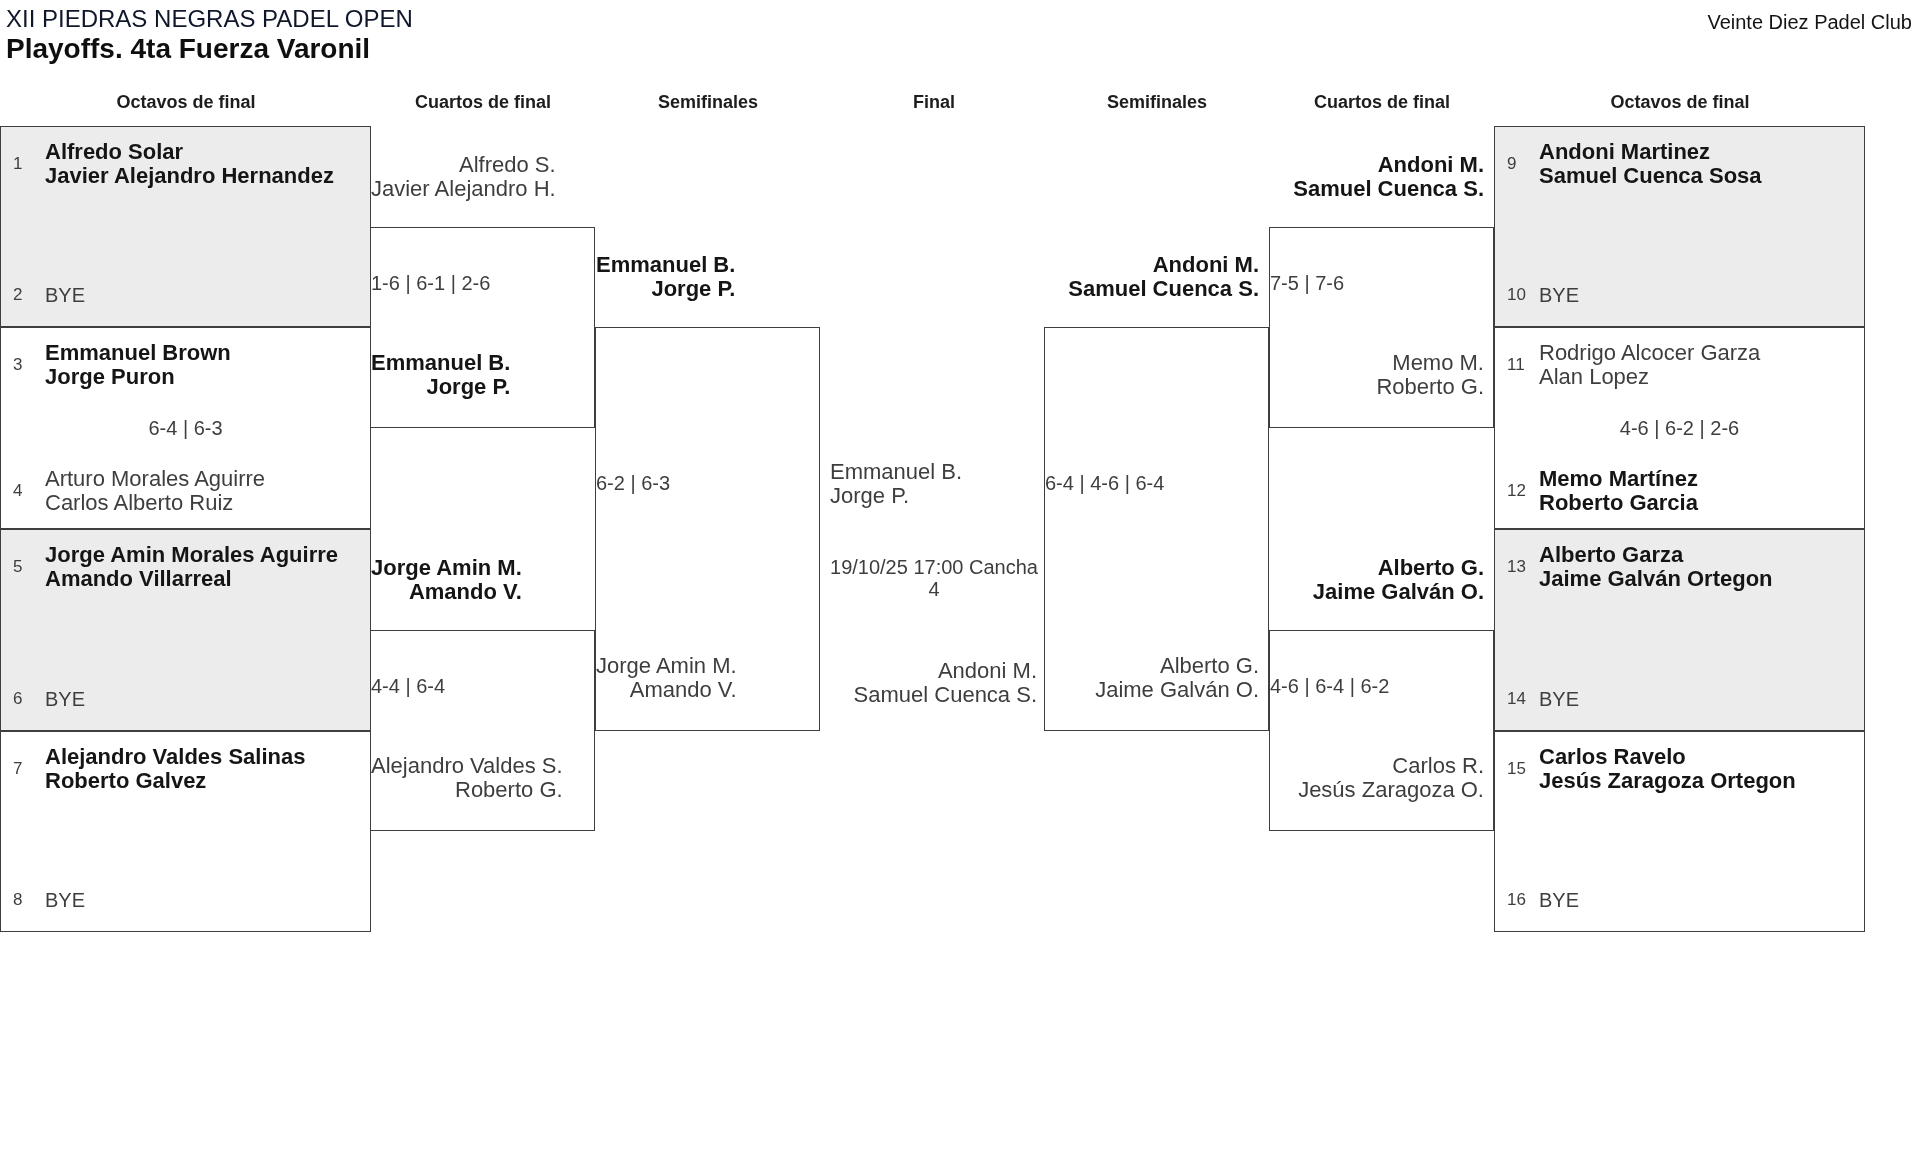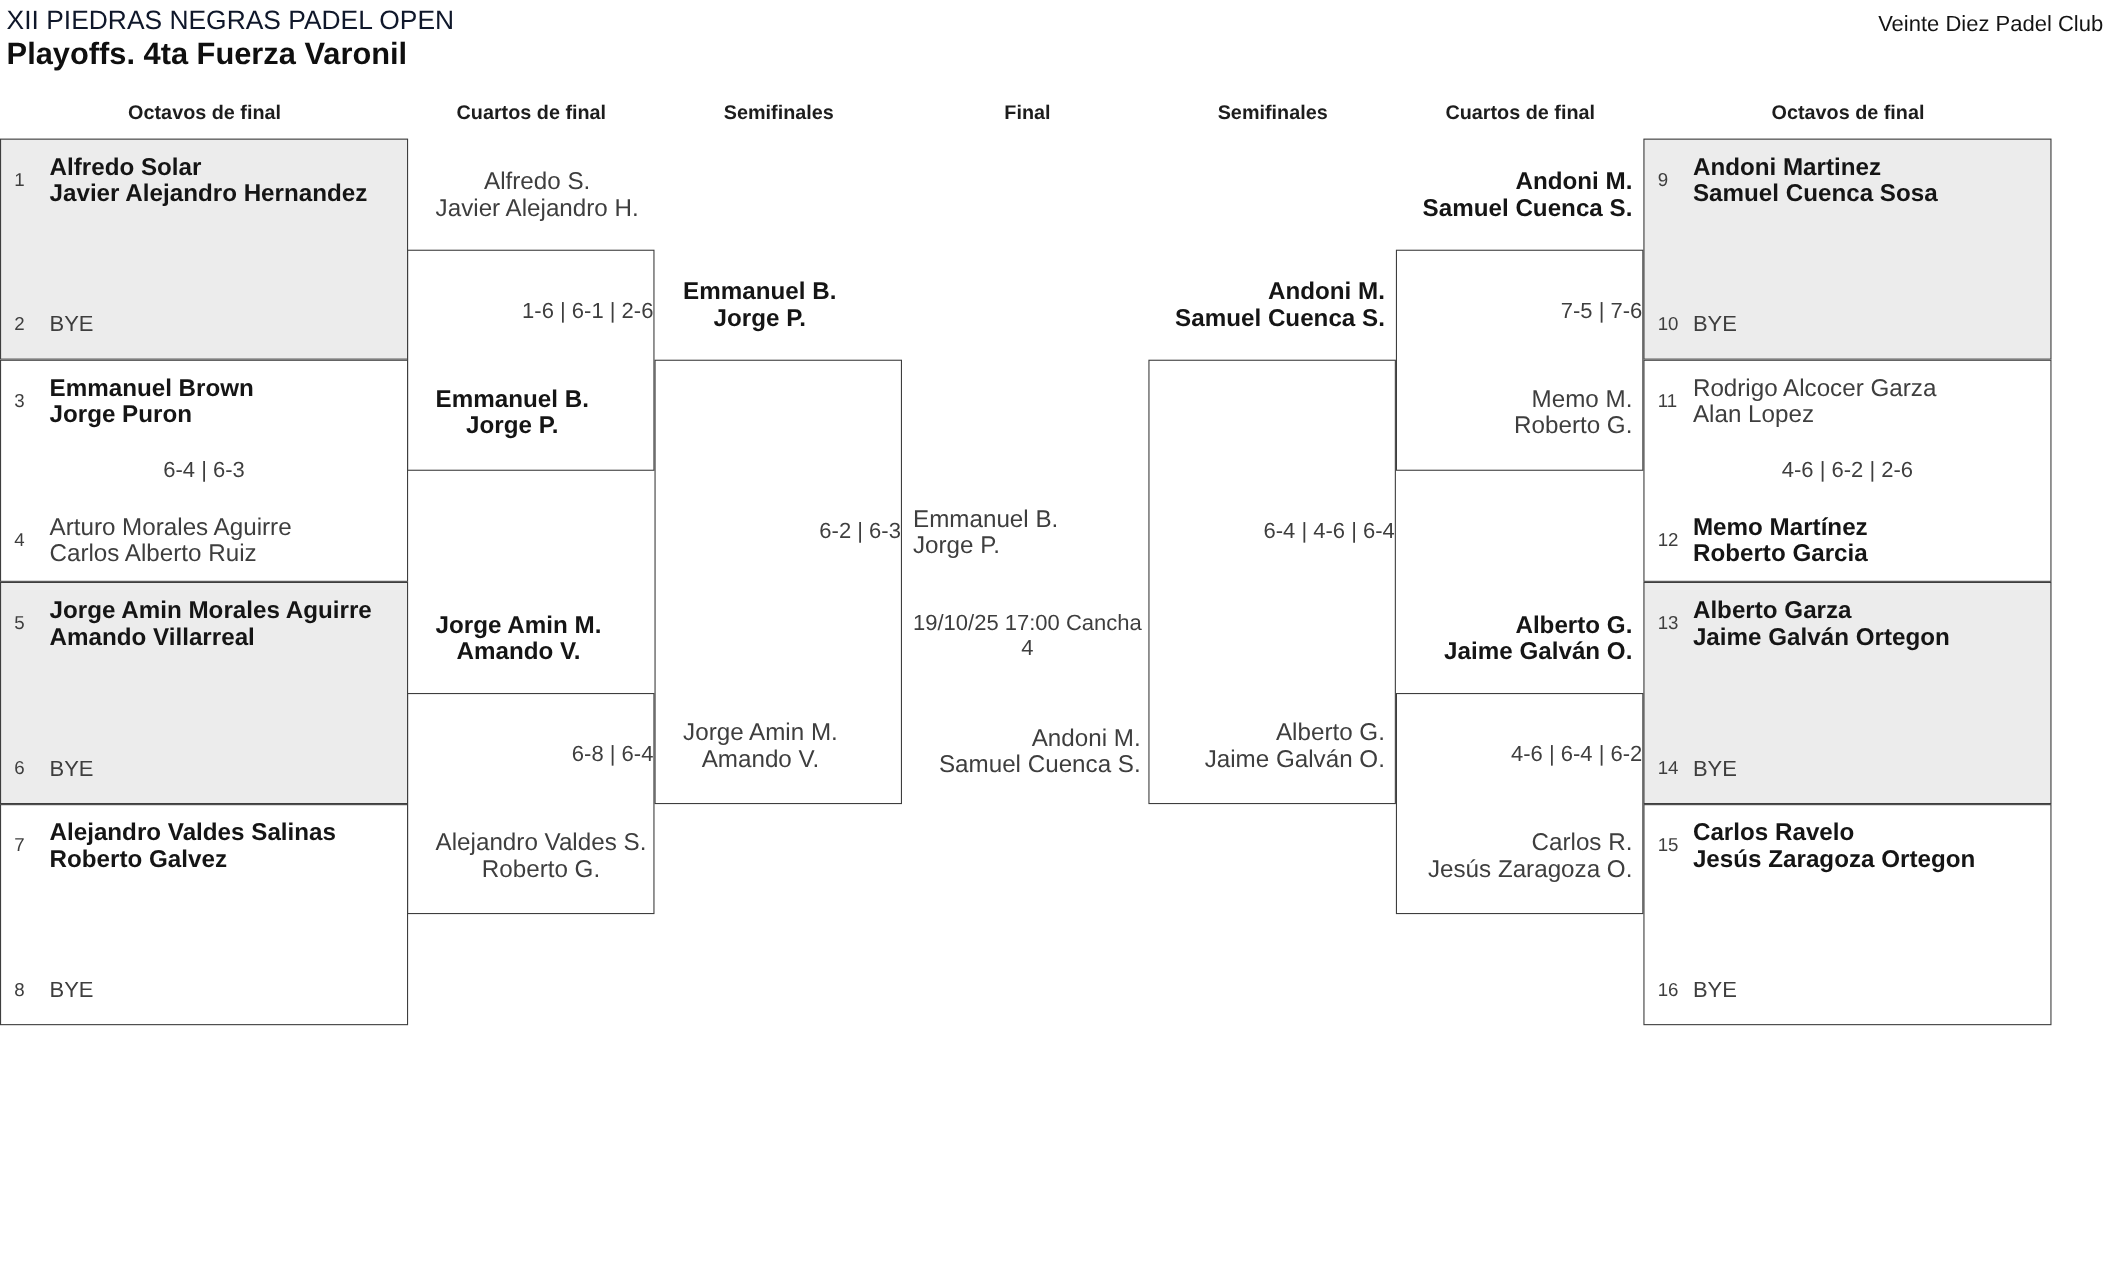--- a/index.html
+++ b/index.html
@@ -26,23 +26,23 @@
   .names{font-size:22px;line-height:24px;color:#3e3e3e;}
   .names div:empty{display:none;}
   .names.w{font-weight:700;color:#151515;}
   .bye-row .names{font-size:20px;}
   .cscore{position:absolute;left:0;right:0;top:50%;transform:translateY(-50%);
           text-align:center;font-size:20px;color:#3e3e3e;}
 
   
   .mR .team-a{position:absolute;bottom:calc(100% + 27px);}
   .mR .team-b{position:absolute;bottom:28px;}
-  .mR.side-l .team-a,.mR.side-l .team-b{left:25px;text-align:center;}
+  .mR.side-l .team-a,.mR.side-l .team-b{left:0;text-align:right;}
   .mR.side-r .team-a,.mR.side-r .team-b{right:9px;text-align:right;}
-  .mR .rscore{position:absolute;left:0;right:0;text-align:right;font-size:20px;color:#3e3e3e;}
+  .mR .rscore{position:absolute;left:0;right:0;text-align:left;font-size:20px;color:#3e3e3e;}
   .mR.qf .rscore{top:44px;}
   .mR.sf .rscore{top:144px;}
 
   
   .final-block{position:absolute;}
   .final-block .f-team1{position:absolute;top:30px;left:10px;}
   .final-block .f-date{position:absolute;top:126px;left:8px;right:7px;text-align:center;
                        font-size:20px;line-height:22px;color:#3e3e3e;}
   .final-block .f-team2{position:absolute;top:229px;right:10px;text-align:right;}
 </style>
@@ -213,21 +213,21 @@
       <div>Emmanuel B.</div>
         <div>Jorge P.</div>
     </div>
   </div>
 
   <div class="box mR qf side-l" style="left:370px;top:630px;width:225px;height:201px;background:transparent;">
     <div class="team-a names w">
       <div>Jorge Amin M.</div>
         <div>Amando V.</div>
     </div>
-    <div class="rscore">6-8 | 6-4</div>
+    <div class="rscore">4-4 | 6-4</div>
     <div class="team-b names">
       <div>Alejandro Valdes S.</div>
         <div>Roberto G.</div>
     </div>
   </div>
 
   <div class="box mR qf side-r" style="left:1269px;top:227px;width:225px;height:201px;background:transparent;">
     <div class="team-a names w">
       <div>Andoni M.</div>
         <div>Samuel Cuenca S.</div>

